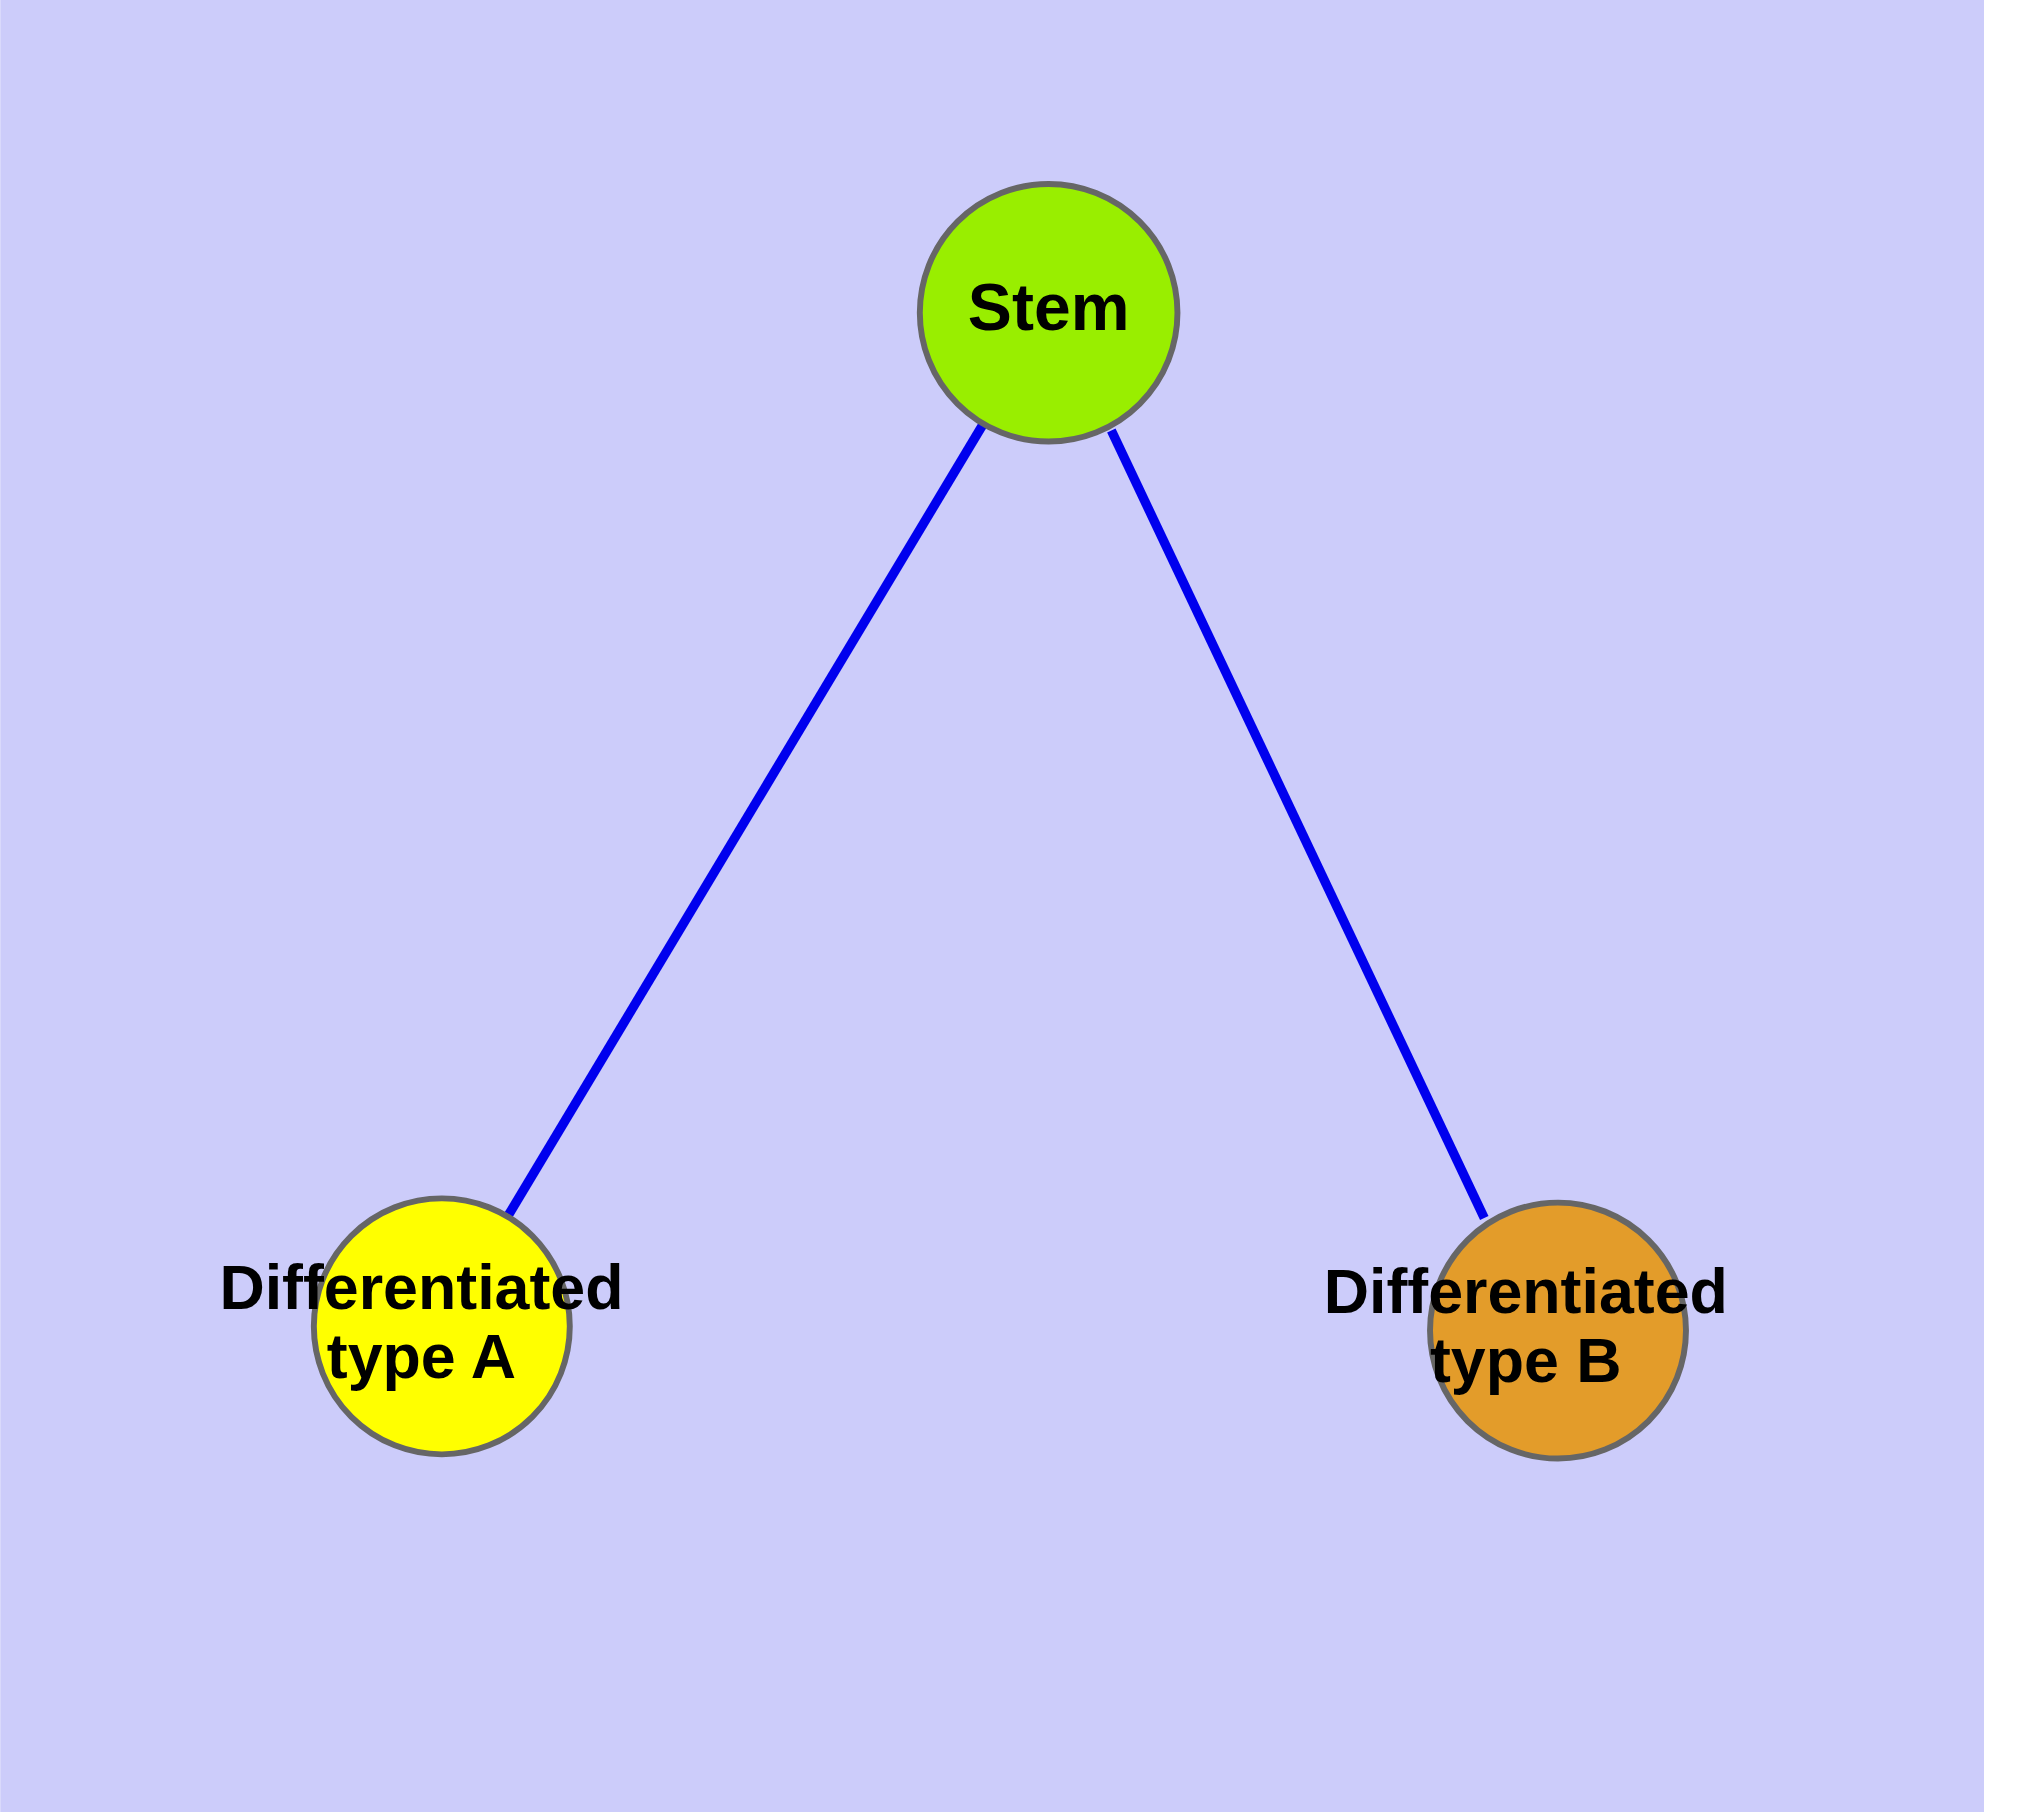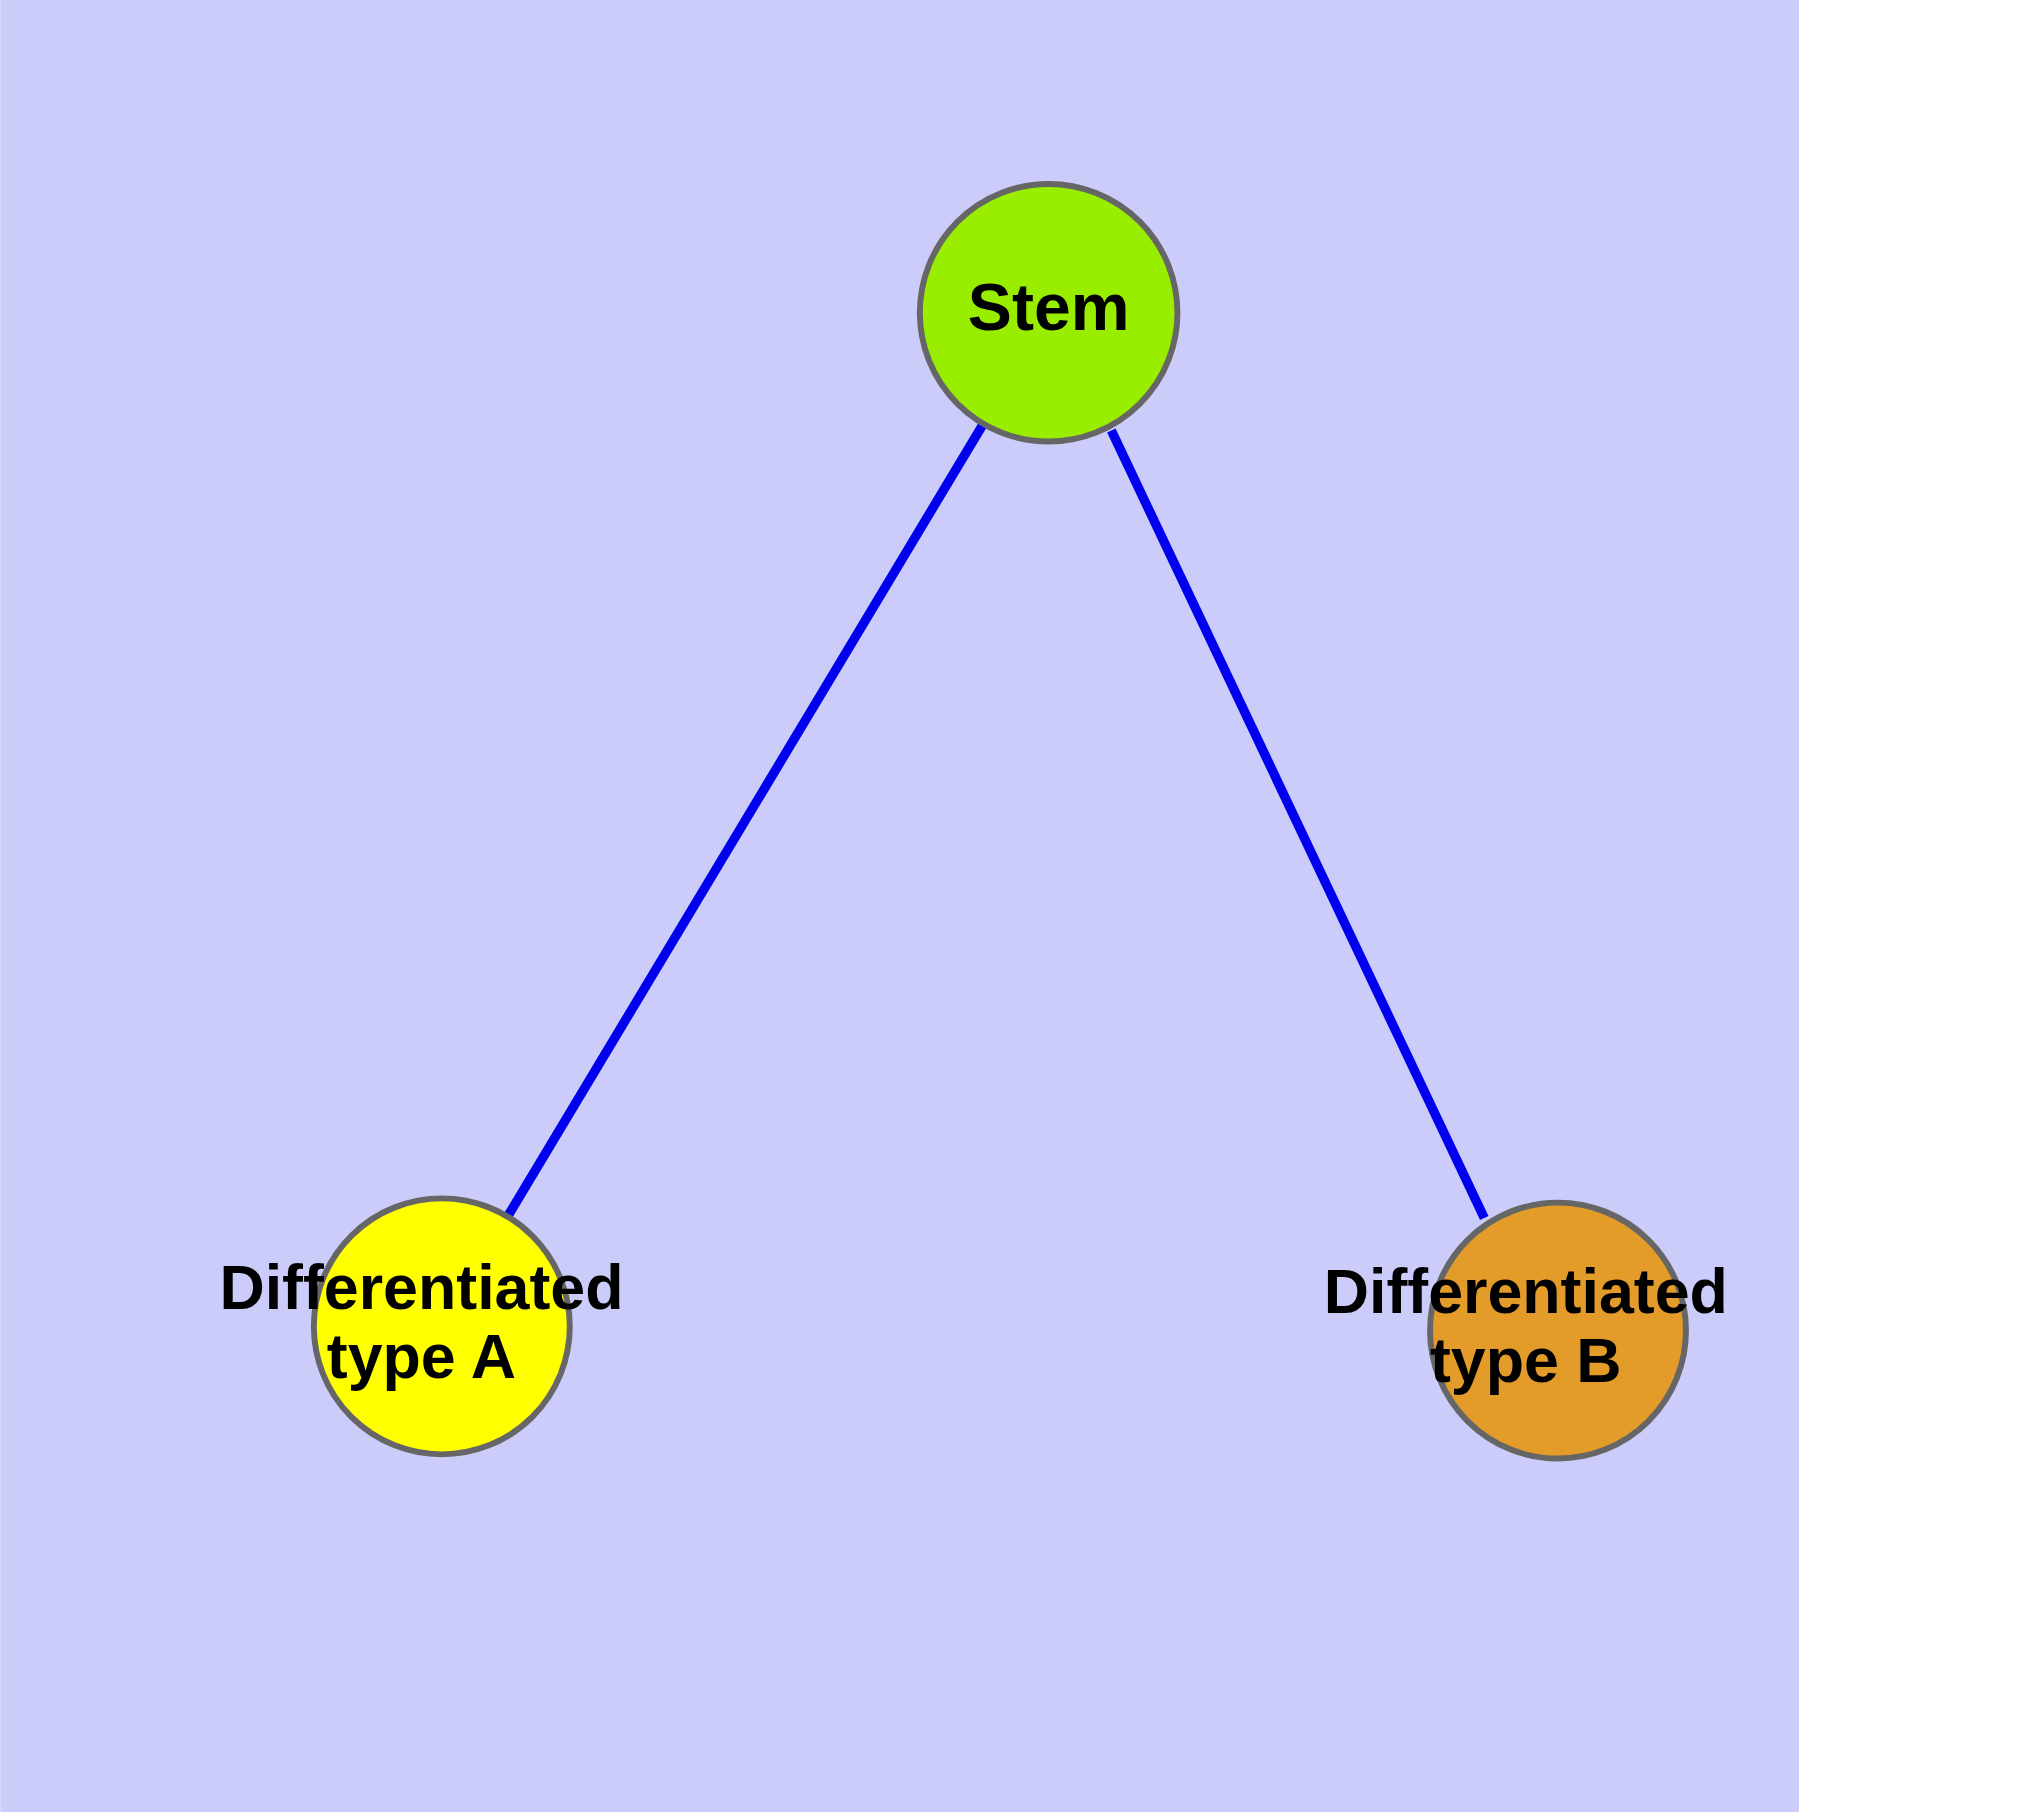--- a/index.html
+++ b/index.html
@@ -28,21 +28,21 @@
     font-weight: bold;
     fill: #000000;
     dominant-baseline: middle;
     text-anchor: middle;
     white-space: pre;
   }
 </style>
 </head>
 <body>
 
-<div id="canvas" style="width: 1799px; height: 1812px;">
+<div id="canvas" style="width: 1984px; height: 1812px;">
   <svg id="graph-svg" viewBox="0 0 2384 2138" xmlns="http://www.w3.org/2000/svg" style="width: 2021px; height: 1812px;">
 
     <rect id="bg-rect" x="0" y="0" width="2384" height="2138" fill="#ccccfa"></rect>
 
     <g id="edge-layer">
         <line x1="1160" y1="500" x2="600" y2="1433" stroke="#0000ee" stroke-width="11" stroke-linecap="butt"></line>
         <line x1="1311" y1="508" x2="1751" y2="1437" stroke="#0000ee" stroke-width="11" stroke-linecap="butt"></line>
       </g>
 
     <g id="node-layer">

